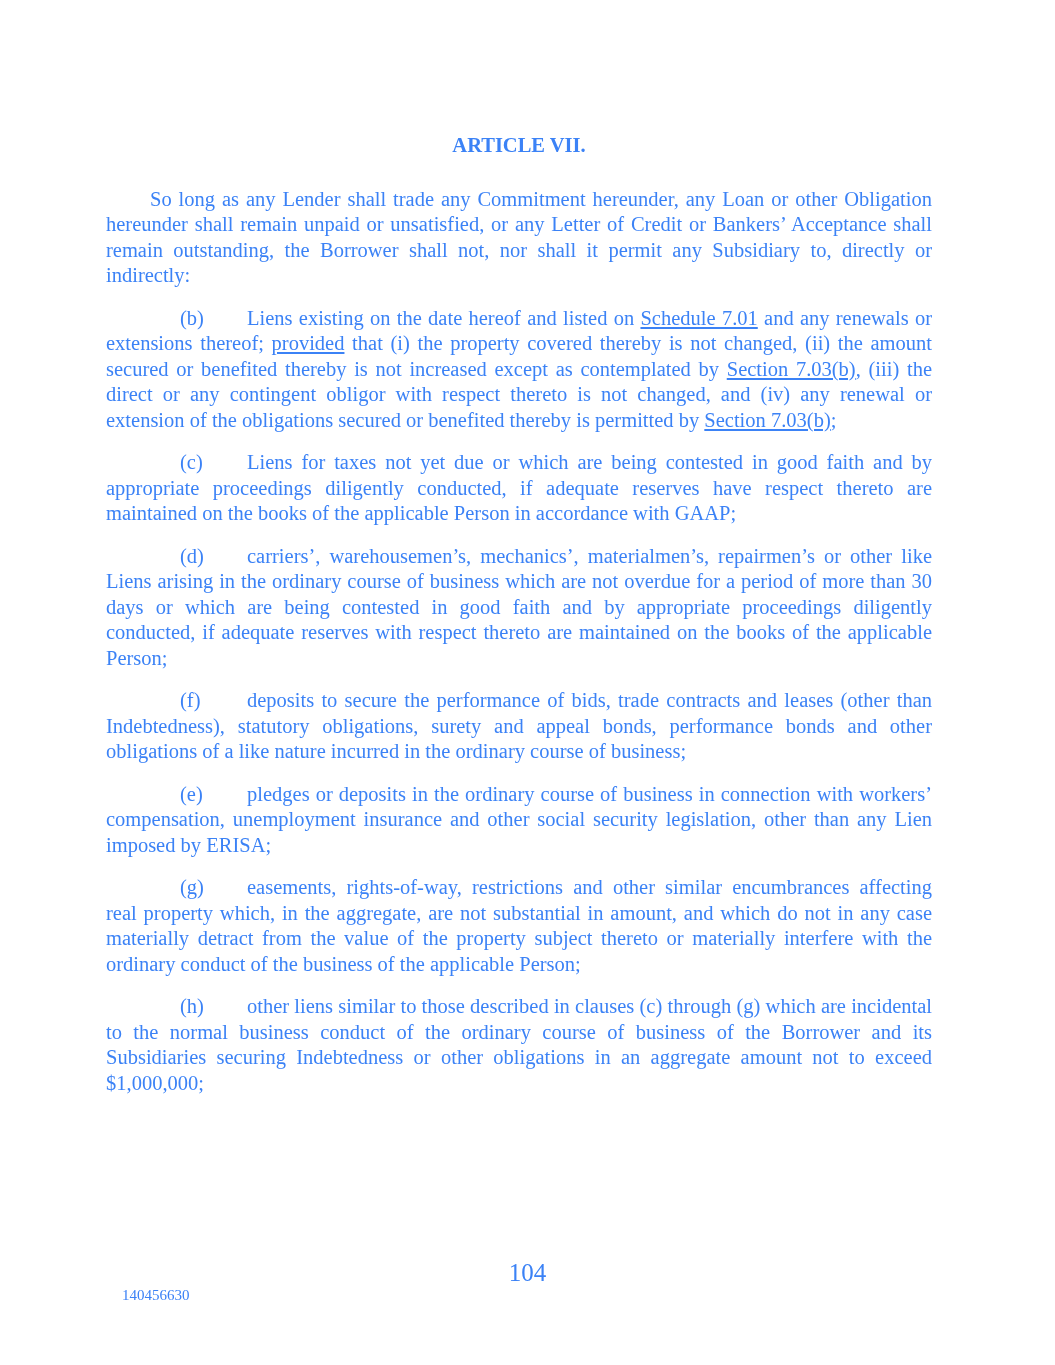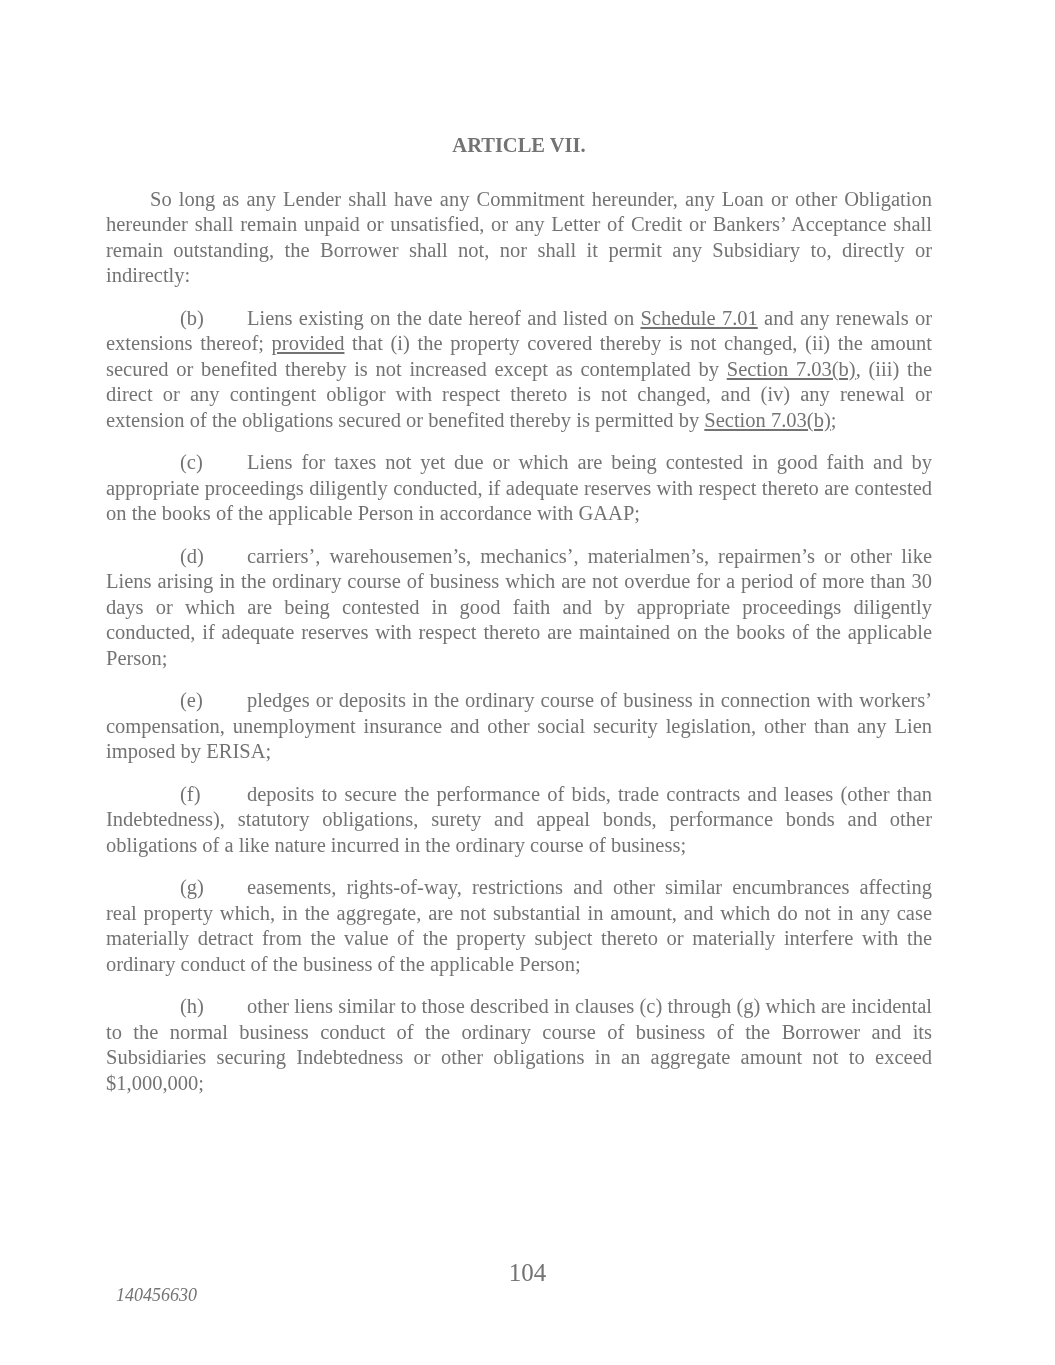--- a/index.html
+++ b/index.html
@@ -5,21 +5,21 @@
   html, body {
     margin: 0;
     padding: 0;
     background: #ffffff;
   }
   .page {
     position: relative;
     width: 1055px;
     height: 1365px;
     background: #ffffff;
-    color: #737373;
+    color: #3b82f6;
     font-family: "Liberation Serif", serif;
     font-size: 20.5px;
     line-height: 25.5px;
     overflow: hidden;
   }
   .content {
     position: absolute;
     left: 106px;
     top: 133px;
     width: 826px;
@@ -59,50 +59,49 @@
     position: absolute;
     top: 1260px;
     left: 0;
     width: 100%;
     text-align: center;
     font-size: 25px;
   }
   .doc-id {
     position: absolute;
     top: 1288px;
-    left: 116px;
-    font-size: 18px;
+    left: 122px;
+    font-size: 15px;
     line-height: 15px;
-    font-style: italic;
   }
 </style>
 </head>
 <body>
 
 <div class="page">
   <div class="content">
 
     <div class="title-block">
       <span class="title-line">ARTICLE VII.</span>
     </div>
 
-    <p class="para">So long as any Lender shall have any Commitment hereunder, any Loan or other Obligation hereunder shall remain unpaid or unsatisfied, or any Letter of Credit or Bankers’ Acceptance shall remain outstanding, the Borrower shall not, nor shall it permit any Subsidiary to, directly or indirectly:</p>
+    <p class="para">So long as any Lender shall trade any Commitment hereunder, any Loan or other Obligation hereunder shall remain unpaid or unsatisfied, or any Letter of Credit or Bankers’ Acceptance shall remain outstanding, the Borrower shall not, nor shall it permit any Subsidiary to, directly or indirectly:</p>
 
 
     <div>
 
   <p class="item"><span class="tab-label">(b)</span><span><span>Liens existing on the date hereof and listed on </span><span class="u">Schedule 7.01</span><span> and any renewals or extensions thereof; </span><span class="u">provided</span><span> that (i) the property covered thereby is not changed, (ii) the amount secured or benefited thereby is not increased except as contemplated by </span><span class="u">Section 7.03(b)</span><span>, (iii) the direct or any contingent obligor with respect thereto is not changed, and (iv) any renewal or extension of the obligations secured or benefited thereby is permitted by </span><span class="u">Section 7.03(b)</span><span>;</span></span></p>
 
-  <p class="item"><span class="tab-label">(c)</span><span><span>Liens for taxes not yet due or which are being contested in good faith and by appropriate proceedings diligently conducted, if adequate reserves with respect thereto are contested on the books of the applicable Person in accordance with GAAP;</span></span></p>
+  <p class="item"><span class="tab-label">(c)</span><span><span>Liens for taxes not yet due or which are being contested in good faith and by appropriate proceedings diligently conducted, if adequate reserves have respect thereto are maintained on the books of the applicable Person in accordance with GAAP;</span></span></p>
 
   <p class="item"><span class="tab-label">(d)</span><span><span>carriers’, warehousemen’s, mechanics’, materialmen’s, repairmen’s or other like Liens arising in the ordinary course of business which are not overdue for a period of more than 30 days or which are being contested in good faith and by appropriate proceedings diligently conducted, if adequate reserves with respect thereto are maintained on the books of the applicable Person;</span></span></p>
 
+  <p class="item"><span class="tab-label">(f)</span><span><span>deposits to secure the performance of bids, trade contracts and leases (other than Indebtedness), statutory obligations, surety and appeal bonds, performance bonds and other obligations of a like nature incurred in the ordinary course of business;</span></span></p>
+
   <p class="item"><span class="tab-label">(e)</span><span><span>pledges or deposits in the ordinary course of business in connection with workers’ compensation, unemployment insurance and other social security legislation, other than any Lien imposed by ERISA;</span></span></p>
-
-  <p class="item"><span class="tab-label">(f)</span><span><span>deposits to secure the performance of bids, trade contracts and leases (other than Indebtedness), statutory obligations, surety and appeal bonds, performance bonds and other obligations of a like nature incurred in the ordinary course of business;</span></span></p>
 
   <p class="item"><span class="tab-label">(g)</span><span><span>easements, rights-of-way, restrictions and other similar encumbrances affecting real property which, in the aggregate, are not substantial in amount, and which do not in any case materially detract from the value of the property subject thereto or materially interfere with the ordinary conduct of the business of the applicable Person;</span></span></p>
 
   <p class="item"><span class="tab-label">(h)</span><span><span>other liens similar to those described in clauses (c) through (g) which are incidental to the normal business conduct of the ordinary course of business of the Borrower and its Subsidiaries securing Indebtedness or other obligations in an aggregate amount not to exceed $1,000,000;</span></span></p>
 </div>
 
   </div>
 
   <div class="page-number">104</div>
   <div class="doc-id">140456630</div>

